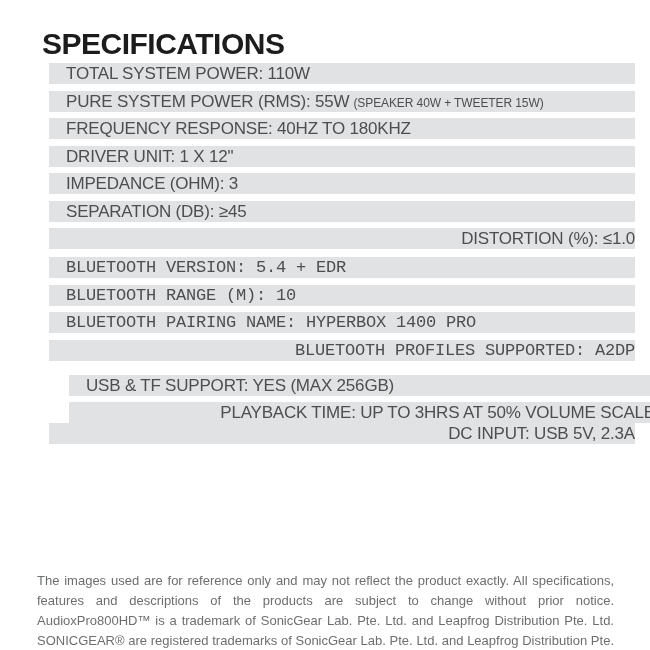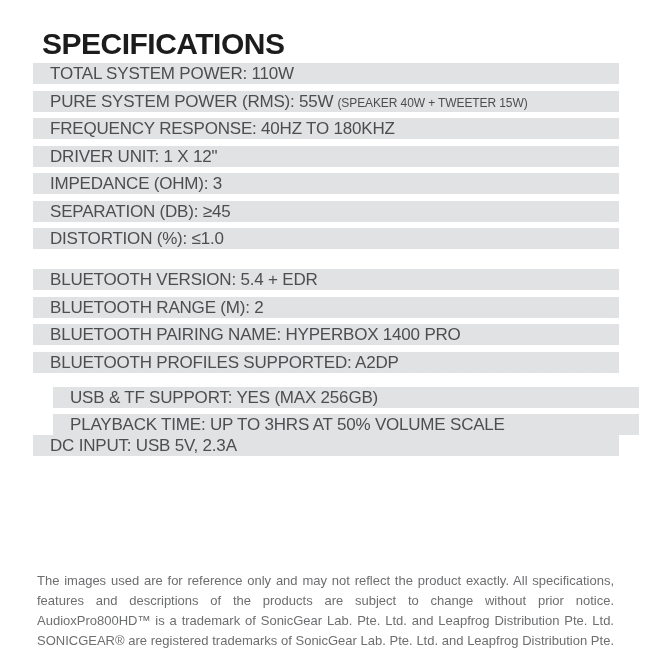--- a/index.html
+++ b/index.html
@@ -24,39 +24,39 @@
     left: 42px;
     top: 29px;
     font-size: 30px;
     font-weight: bold;
     letter-spacing: -0.5px;
     color: var(--title-text);
     line-height: 1.0;
   }
   .sections {
     position: absolute;
-    left: 33px;
+    left: 49px;
     top: 63px;
     width: 586px;
   }
   .section { width: 100%; }
-  .section:nth-child(2) { margin-top: 20px; }
+  .section:nth-child(2) { margin-top: 8px; font-family: Liberation Mono, monospace; }
   .section:nth-child(3) { margin-top: 14px; margin-left: 20px; }
   .section:nth-child(4) { }
   .row {
     width: 100%;
     height: 21px;
     line-height: 21px;
     background: var(--row-bg);
     margin-bottom: 6.5px;
     padding-left: 17px;
     white-space: nowrap;
     overflow: hidden;
   }
-  .row:last-child { margin-bottom: 0; }
+  .row:last-child { margin-bottom: 0; text-align: right; }
   .row .label {
     font-size: 17px;
     color: var(--row-text);
     letter-spacing: -0.2px;
   }
   .row .note {
     font-size: 12px;
     color: var(--row-text);
     letter-spacing: -0.1px;
     margin-left: 4px;
@@ -83,21 +83,21 @@
         <div class="row"><span class="label">TOTAL SYSTEM POWER: 110W</span></div>
         <div class="row"><span class="label">PURE SYSTEM POWER (RMS): 55W</span><span class="note">(SPEAKER 40W + TWEETER 15W)</span></div>
         <div class="row"><span class="label">FREQUENCY RESPONSE: 40HZ TO 180KHZ</span></div>
         <div class="row"><span class="label">DRIVER UNIT: 1 X 12"</span></div>
         <div class="row"><span class="label">IMPEDANCE (OHM): 3</span></div>
         <div class="row"><span class="label">SEPARATION (DB): ≥45</span></div>
         <div class="row"><span class="label">DISTORTION (%): ≤1.0</span></div>
       </div>
       <div class="section">
         <div class="row"><span class="label">BLUETOOTH VERSION: 5.4 + EDR</span></div>
-        <div class="row"><span class="label">BLUETOOTH RANGE (M): 2</span></div>
+        <div class="row"><span class="label">BLUETOOTH RANGE (M): 10</span></div>
         <div class="row"><span class="label">BLUETOOTH PAIRING NAME: HYPERBOX 1400 PRO</span></div>
         <div class="row"><span class="label">BLUETOOTH PROFILES SUPPORTED: A2DP</span></div>
       </div>
       <div class="section">
         <div class="row"><span class="label">USB &amp; TF SUPPORT: YES (MAX 256GB)</span></div>
         <div class="row"><span class="label">PLAYBACK TIME: UP TO 3HRS AT 50% VOLUME SCALE</span></div>
       </div>
       <div class="section">
         <div class="row"><span class="label">DC INPUT: USB 5V, 2.3A</span></div>
       </div>

